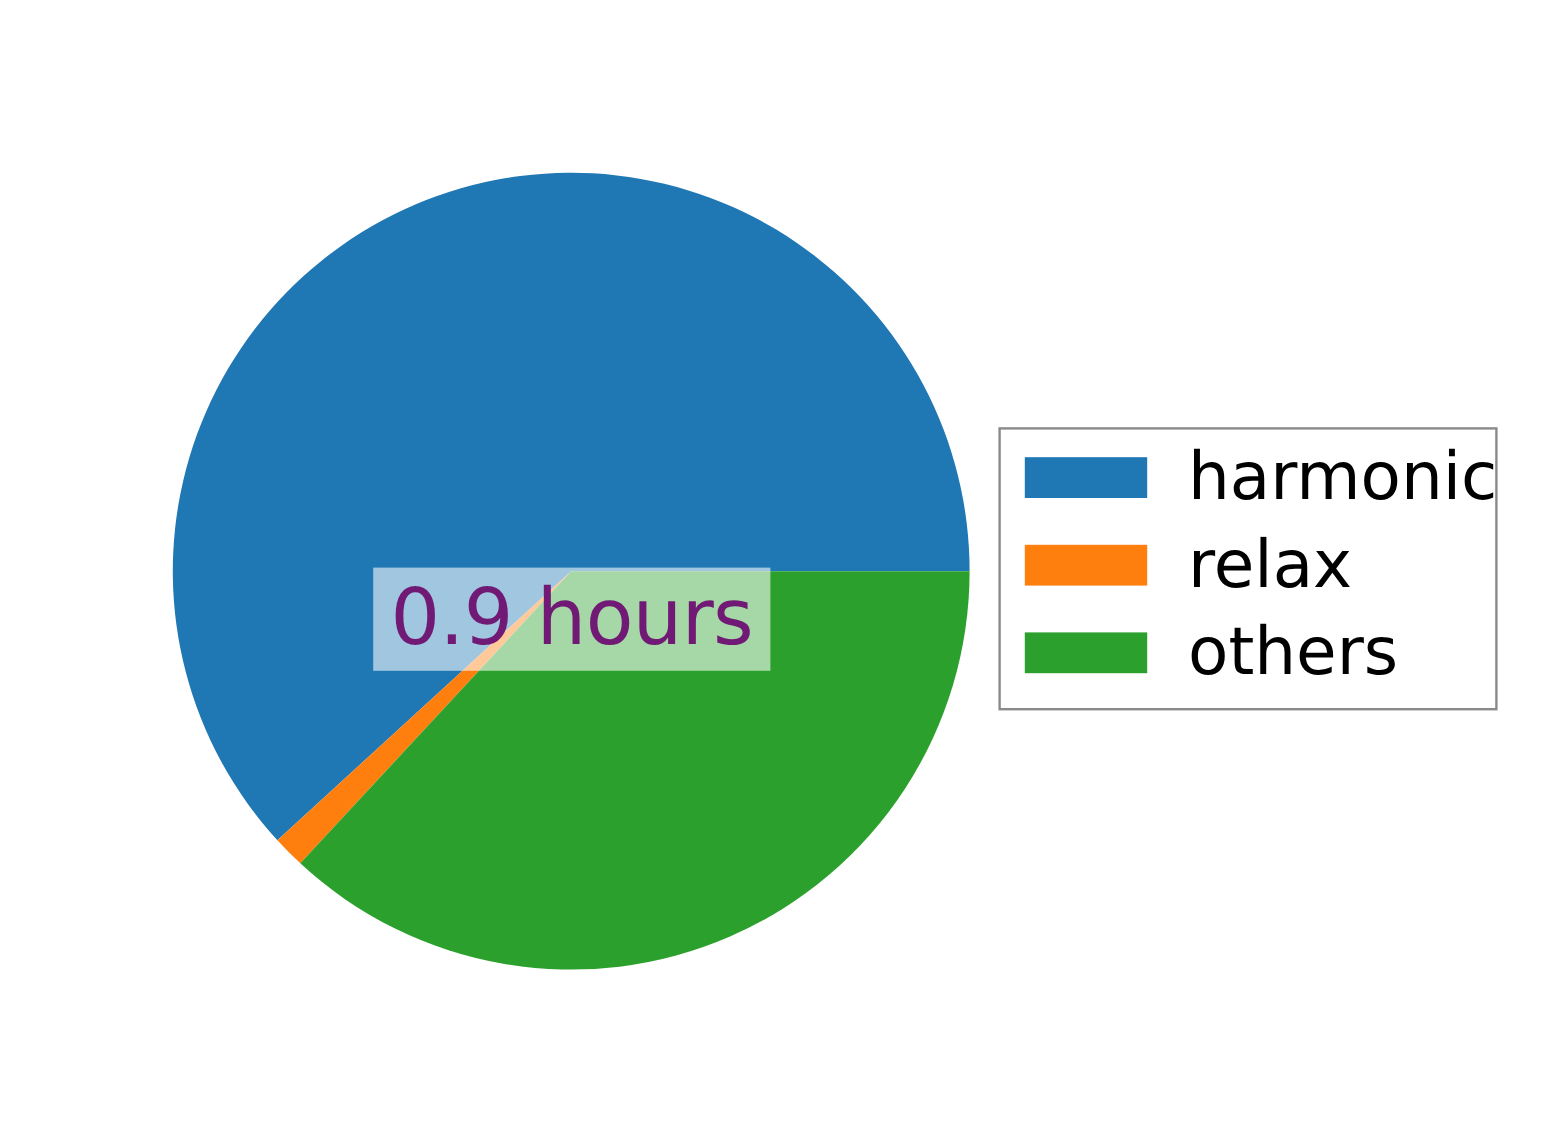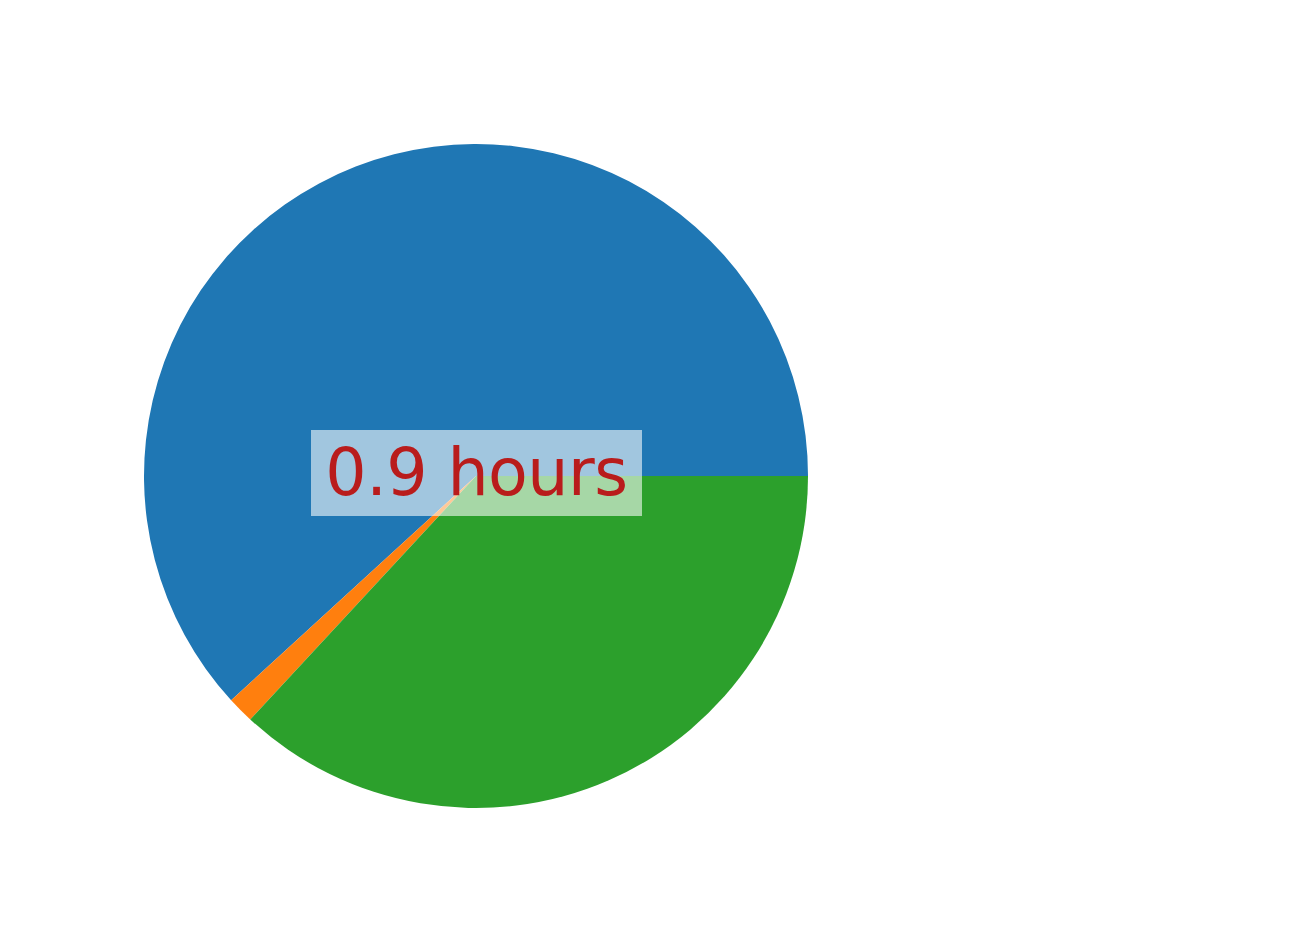--- a/index.html
+++ b/index.html
@@ -77,16 +77,30 @@
 <div id="canvas" style="background: rgb(255, 255, 255);">
 
   <svg id="pie-svg" width="1307" height="951">
     <g id="pie-group">
         <path d="M 476 476 L 808.00 476.00 A 332 332 0 1 0 231.15 700.21 Z" fill="#1f77b4"></path>
         <path d="M 476 476 L 231.15 700.21 A 332 332 0 0 0 250.26 719.44 Z" fill="#ff7f0e"></path>
         <path d="M 476 476 L 250.26 719.44 A 332 332 0 0 0 808.00 476.00 Z" fill="#2ca02c"></path>
       </g>
   </svg>
 
-  <div id="pie-label" style="background: rgba(255, 255, 255, 0.58); color: #b91c1c;">0.9 hours</div>
+  <div id="pie-label" style="background: rgba(255, 255, 255, 0.58); color: #701a75; margin-top: 43px;">0.9 hours</div>
 
+  <div id="legend" style="border-color: rgb(138, 138, 138); background: rgb(255, 255, 255);">
+    <div class="legend-row r0">
+      <span class="legend-swatch" style="background: rgb(31, 119, 180);"></span>
+      <span class="legend-text">harmonic</span>
+    </div>
+    <div class="legend-row r1">
+      <span class="legend-swatch" style="background: rgb(255, 127, 14);"></span>
+      <span class="legend-text">relax</span>
+    </div>
+    <div class="legend-row r2">
+      <span class="legend-swatch" style="background: rgb(44, 160, 44);"></span>
+      <span class="legend-text">others</span>
+    </div>
+  </div>
 
 </div>
 
 </body></html>

